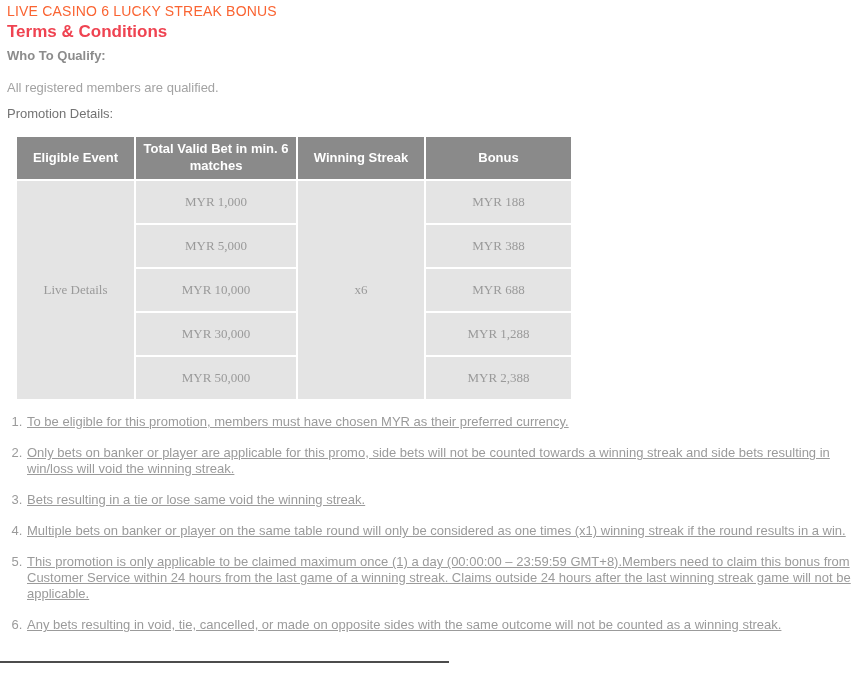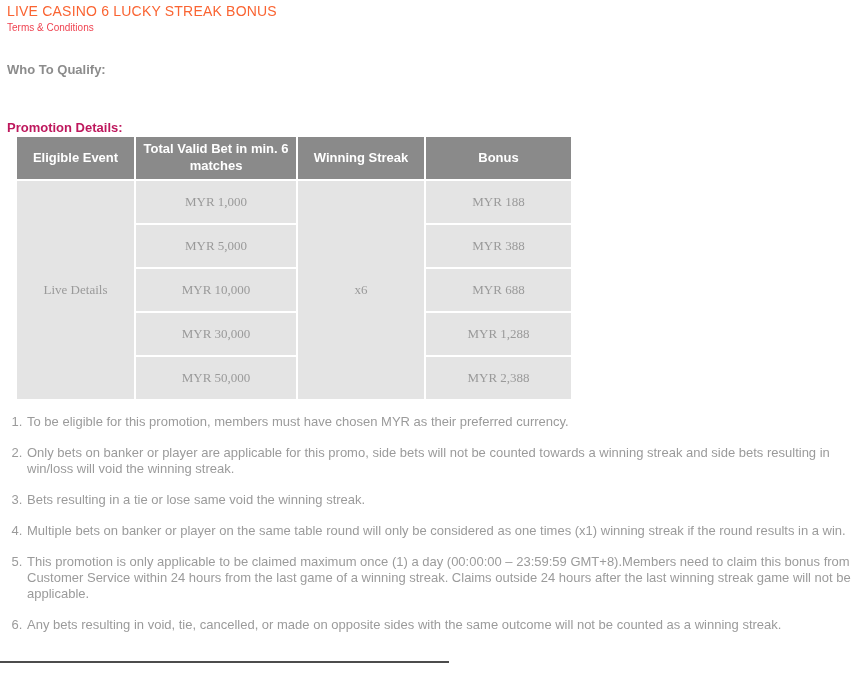--- a/index.html
+++ b/index.html
@@ -12,33 +12,33 @@
   }
   .page { position: relative; width: 836px; height: 674px; }
 
   .page-title {
     position: absolute; left: 7px; top: 3px;
     font-size: 14px; color: #fa6432; font-weight: 400;
     letter-spacing: 0.2px;
   }
   .tc-link {
     position: absolute; left: 7px; top: 22px;
-    font-size: 10px; color: #ef4351; text-decoration: none;
+    font-size: 17px; color: #ef4351; text-decoration: none; font-weight: bold;
   }
   .qualify-heading {
-    position: absolute; left: 7px; top: 62px;
+    position: absolute; left: 7px; top: 48px;
     font-size: 13px; font-weight: bold; color: #8c8c8c;
   }
   .qualify-text {
     position: absolute; left: 7px; top: 80px;
     font-size: 13px; color: #a3a3a3;
   }
   .details-heading {
-    position: absolute; left: 7px; top: 120px;
-    font-size: 13px; font-weight: bold; color: #be185d;
+    position: absolute; left: 7px; top: 106px;
+    font-size: 13px; font-weight: normal; color: #737373;
   }
 
   table.promo-table {
     position: absolute; left: 15px; top: 135px;
     border-collapse: separate; border-spacing: 2px;
     table-layout: fixed; width: 552px;
   }
   table.promo-table th {
     background: #8a8a8a; color: #ffffff;
     font-size: 13px; font-weight: bold;
@@ -57,37 +57,38 @@
   .col-streak { width: 126px; }
   .col-bonus  { width: 145px; }
 
   ol.terms-list {
     position: absolute; left: 0; top: 414px;
     width: 866px;
     padding-left: 26px;
     color: #9b9b9b; font-size: 13px; line-height: 16px;
     list-style-position: outside;
   }
-  ol.terms-list li { margin-bottom: 15px; padding-left: 1px; }
+  ol.terms-list li { margin-bottom: 15px; padding-left: 1px; text-decoration: underline; }
 
   .bottom-line {
     position: absolute; left: 0; top: 661px;
     width: 449px; height: 2px;
     background: #4c4c4c; z-index: 5;
   }
 </style>
 </head>
 <body>
 
 <div class="page">
 
   <div class="page-title">LIVE CASINO 6 LUCKY STREAK BONUS</div>
   <a class="tc-link" href="#">Terms &amp; Conditions</a>
 
   <div class="qualify-heading">Who To Qualify:</div>
+  <div class="qualify-text">All registered members are qualified.</div>
   <div class="details-heading">Promotion Details:</div>
 
   <table class="promo-table">
     <colgroup>
       <col class="col-event">
         <col class="col-bet">
         <col class="col-streak">
         <col class="col-bonus">
     </colgroup>
     <thead>

